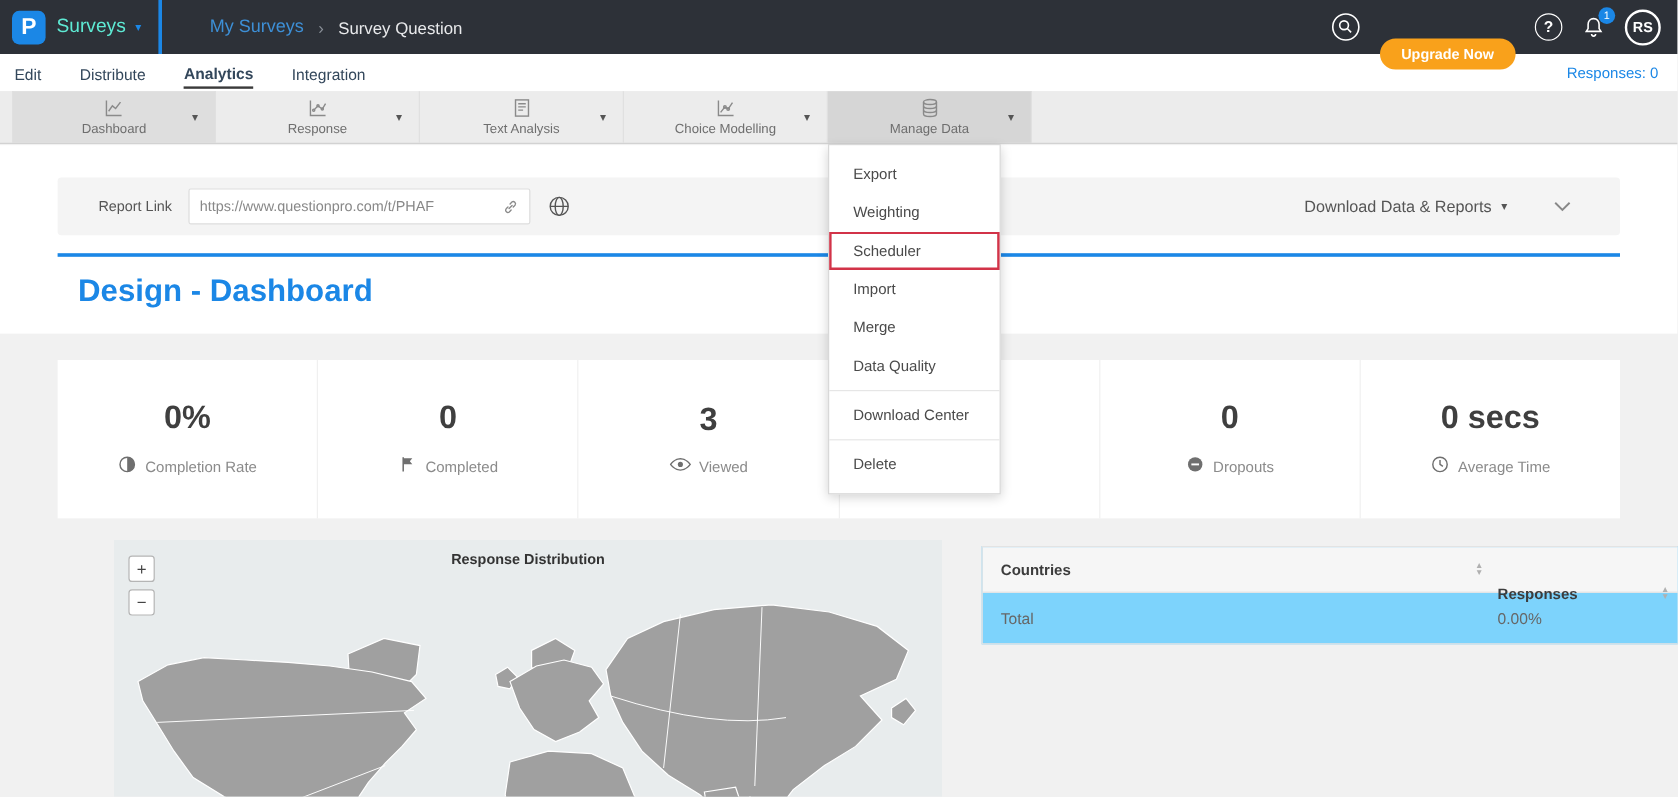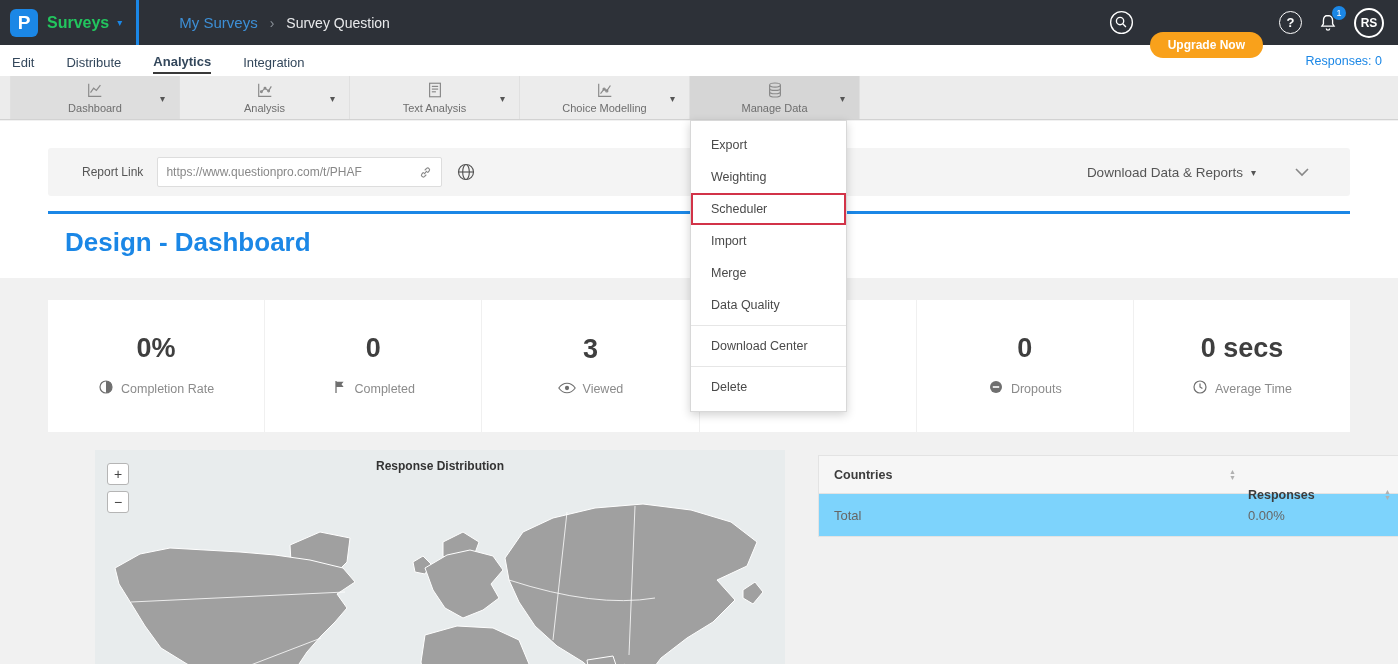--- a/index.html
+++ b/index.html
@@ -4,21 +4,21 @@
 <style>
   * { margin:0; padding:0; box-sizing:border-box; }
   html,body { width:1398px; height:664px; }
   body { font-family:"Liberation Sans", sans-serif; background:#f1f1f1; position:relative; overflow:hidden; }
   .screen { position:absolute; inset:0; width:1398px; height:664px; overflow:hidden; }
 
   
   .topbar { position:absolute; top:0; left:0; width:100%; height:45px; background:#2d3138; display:flex; align-items:center; z-index:60; }
   .brand { display:flex; align-items:center; height:45px; padding:0 14px 0 10px; border-right:3px solid #1b87e6; cursor:pointer; }
   .logo { width:28px; height:28px; background:#1b87e6; border-radius:6px; color:#fff; font-weight:bold; font-size:19px; display:flex; align-items:center; justify-content:center; }
-  .product { color:#22c55e; font-size:16px; font-weight:bold; margin-left:9px; }
+  .product { color:#5eead4; font-size:16px; font-weight:normal; margin-left:9px; }
   .brand .caret { color:#1b87e6; font-size:10px; margin-left:8px; }
   .breadcrumb { display:flex; align-items:center; margin-left:40px; gap:12px; }
   .crumb-parent { color:#3d8fd6; font-size:15px; cursor:pointer; }
   .crumb-sep { color:#8a9098; font-size:14px; }
   .crumb-current { color:#e9eaec; font-size:14px; }
   .topbar-right { margin-left:auto; display:flex; align-items:center; gap:16px; padding-right:14px; }
   .icon-btn { cursor:pointer; display:flex; align-items:center; justify-content:center; }
   .upgrade-btn { background:#f9a11b; color:#fff; font-size:12px; font-weight:bold; border:none; border-radius:13px; height:26px; padding:0 18px; cursor:pointer; font-family:"Liberation Sans",sans-serif;margin-top:44px; }
   .circle-outline { width:23px; height:23px; border:1.5px solid #fff; border-radius:50%; color:#fff; font-size:13px; font-weight:bold; display:flex; align-items:center; justify-content:center; cursor:pointer; }
   .bell-wrap { position:relative; cursor:pointer; display:flex; }
@@ -35,21 +35,21 @@
   .toolbar { position:absolute; top:76px; left:0; width:100%; height:44px; background:#ececec; border-bottom:1px solid #d2d2d2; display:flex; padding-left:10px; }
   .tool-item { width:170px; height:100%; position:relative; display:flex; flex-direction:column; align-items:center; justify-content:center; gap:3px; border-right:1px solid #e0e0e0; cursor:pointer; }
   .tool-item:first-child { border-left:1px solid #e0e0e0; }
   .tool-label { font-size:11px; color:#6e6e6e; }
   .tool-item .caret { position:absolute; right:14px; top:50%; transform:translateY(-50%); color:#555; font-size:10px; }
   .tool-item.selected { background:#dedede; }
   .tool-item.open { background:#d6d6d6; }
   .tool-item svg { stroke:#8a8a8a; stroke-width:1.3; fill:none; }
 
   
-  .menu { position:absolute; top:120px; left:690px; width:157px; background:#fff; border:1px solid #d8d8d8; box-shadow:0 3px 9px rgba(0,0,0,.18); z-index:55; padding:8px 0; }
+  .menu { position:absolute; top:120px; left:690px; width:144px; background:#fff; border:1px solid #d8d8d8; box-shadow:0 3px 9px rgba(0,0,0,.18); z-index:55; padding:8px 0; }
   .menu-item { height:32px; display:flex; align-items:center; padding-left:20px; font-size:12.5px; color:#4a4a4a; cursor:pointer; }
   .menu-item.highlighted { box-shadow: inset 0 0 0 2px #d23348; }
   .menu-divider { height:1px; background:#e6e6e6; margin:4px 0; }
 
   
   .white-strip { position:absolute; top:121px; left:0; width:100%; height:157px; background:#fff; }
   .report-bar { position:absolute; left:48px; right:48px; top:27px; height:48px; background:#f4f4f4; border-radius:3px; display:flex; align-items:center; padding:0 18px 0 18px; }
   .report-label { font-size:12px; color:#555; margin-right:14px; margin-left:16px; white-space:nowrap; }
   .url-box { width:285px; height:30px; background:#fff; border:1px solid #ddd; border-radius:2px; display:flex; align-items:center; padding:0 8px; }
   .url-input { border:none; outline:none; flex:1; font-size:12px; color:#888; background:transparent; font-family:"Liberation Sans",sans-serif; min-width:0; }
@@ -143,21 +143,21 @@
       <span class="caret">▾</span>
     </div>
     <div class="tool-item">
       <svg width="18" height="18" viewBox="0 0 20 20">
           <path d="M3 3v14h14"></path>
           <polyline points="6,12 10,8 14,11 17,6"></polyline>
           <circle cx="6" cy="12" r="1"></circle>
           <circle cx="10" cy="8" r="1"></circle>
           <circle cx="14" cy="11" r="1"></circle>
         </svg>
-      <span class="tool-label">Analysis</span>
+      <span class="tool-label">Response</span>
       <span class="caret">▾</span>
     </div>
     <div class="tool-item">
       <svg width="18" height="18" viewBox="0 0 20 20">
           <rect x="4" y="2.5" width="12" height="15"></rect>
           <line x1="6.5" y1="6" x2="13.5" y2="6"></line>
           <line x1="6.5" y1="9" x2="13.5" y2="9"></line>
           <line x1="6.5" y1="12" x2="11" y2="12"></line>
         </svg>
       <span class="tool-label">Text Analysis</span>

